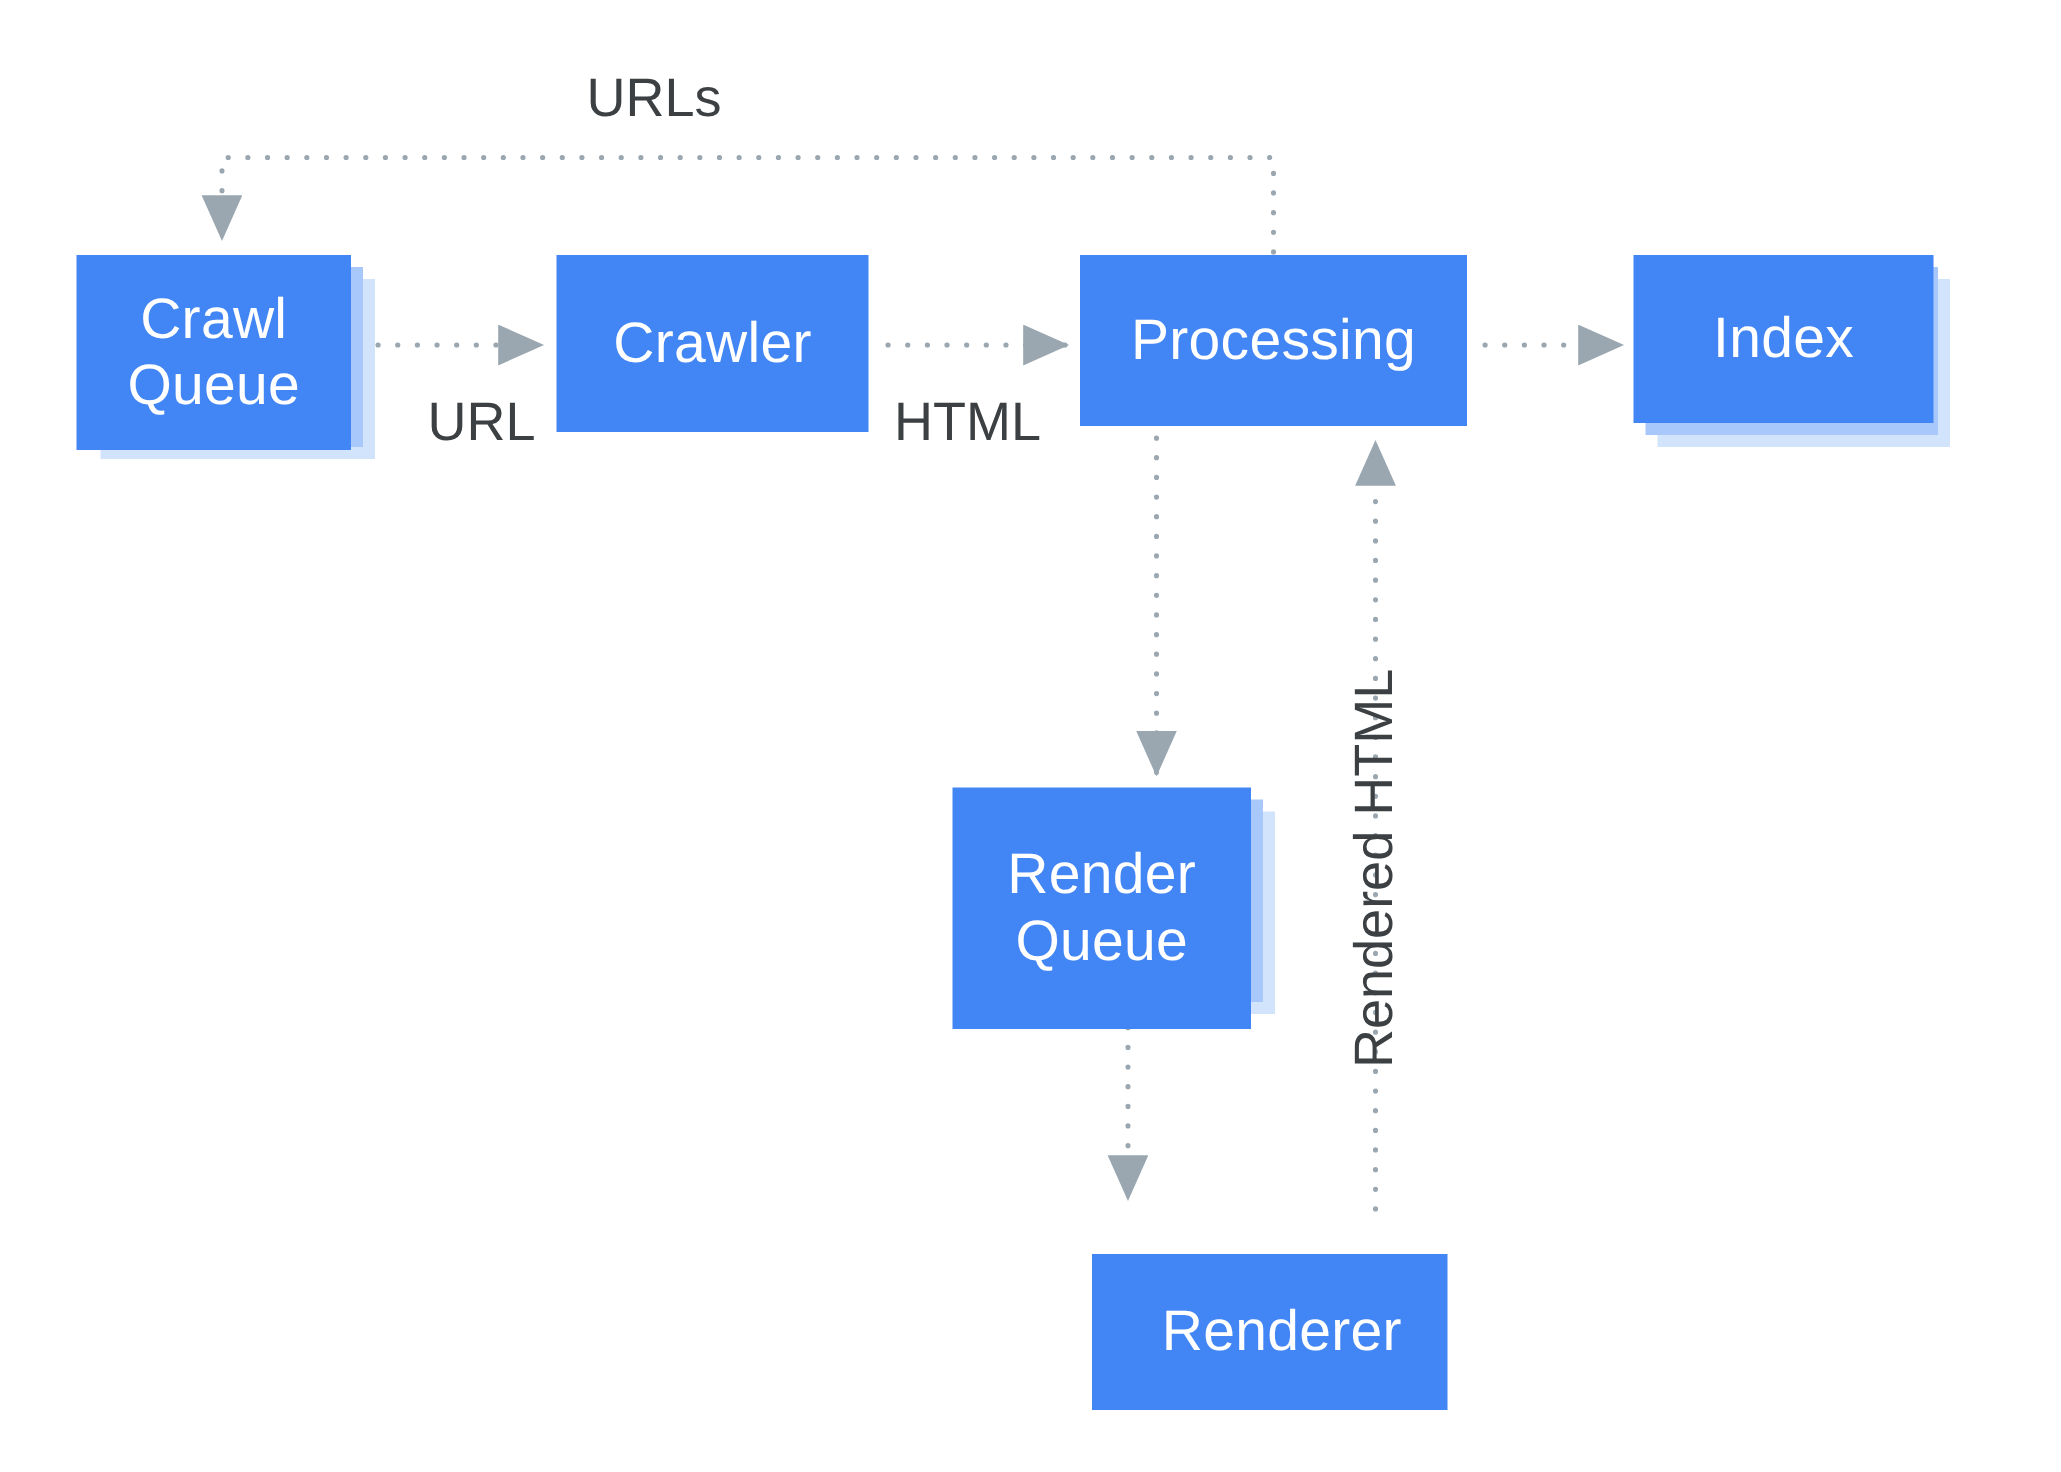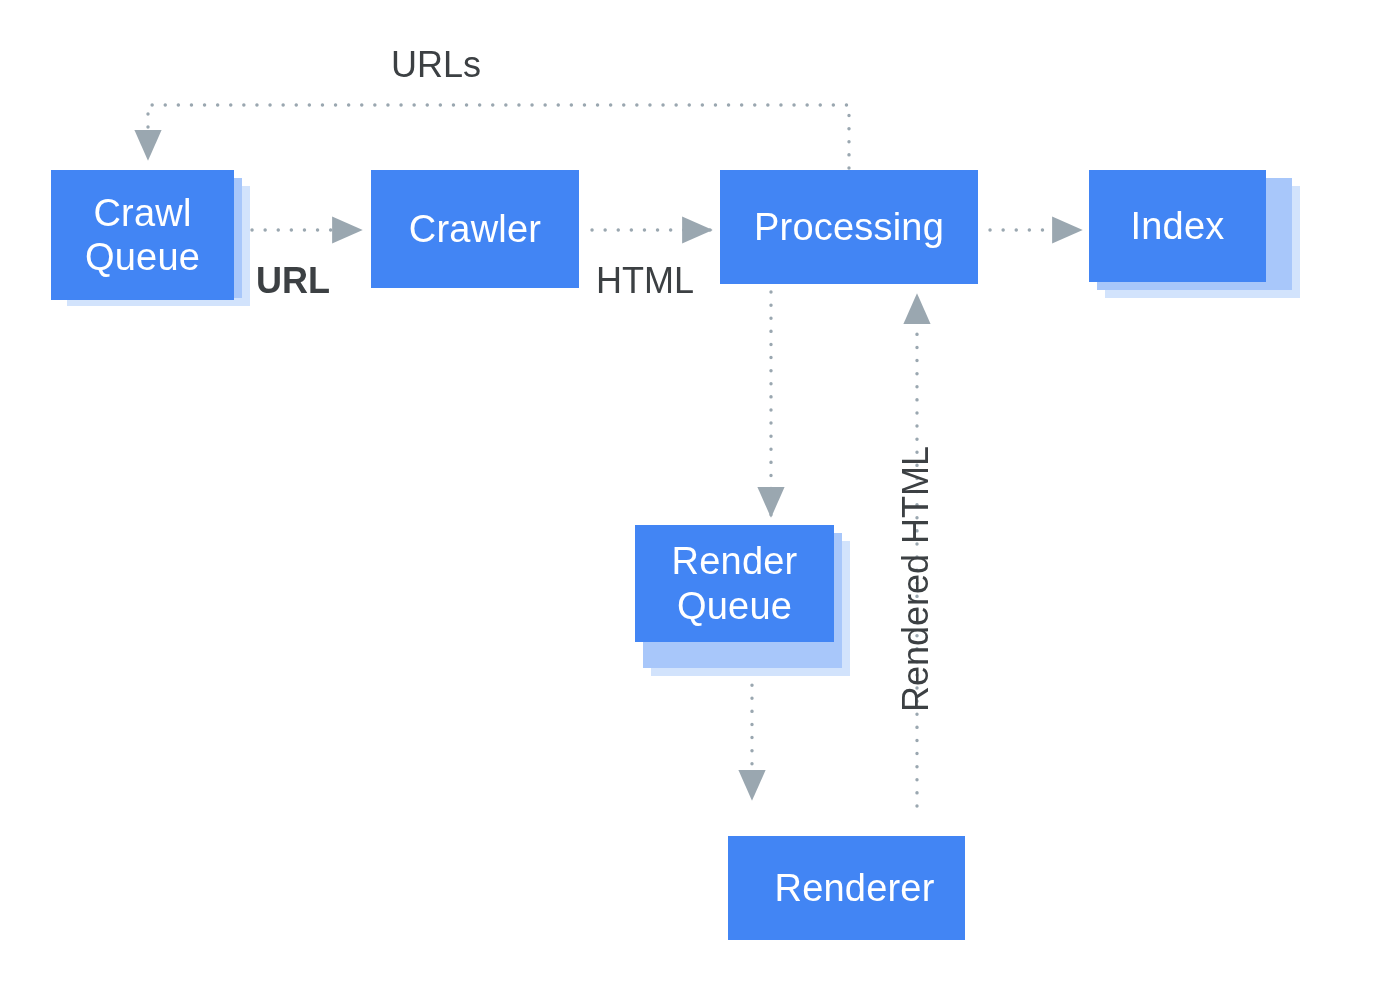--- a/index.html
+++ b/index.html
@@ -108,36 +108,36 @@
   <div class="node" style="left:371px; top:170px; width:208px; height:118px;">
     <span class="node-label">Crawler</span>
   </div>
 
   <div class="node" style="left:720px; top:170px; width:258px; height:114px;">
     <span class="node-label">Processing</span>
   </div>
 
   <div class="stack-layer back" style="left:1105px; top:186px; width:195px; height:112px;"></div>
   <div class="stack-layer mid" style="left:1097px; top:178px; width:195px; height:112px;"></div>
-  <div class="node" style="left:1089px; top:170px; width:177px; height:112px;">
+  <div class="node" style="left:1089px; top:170px; width:200px; height:112px;">
     <span class="node-label">Index</span>
   </div>
 
   <div class="stack-layer back" style="left:651px; top:541px; width:199px; height:135px;"></div>
   <div class="stack-layer mid" style="left:643px; top:533px; width:199px; height:135px;"></div>
-  <div class="node" style="left:635px; top:525px; width:199px; height:117px;">
+  <div class="node" style="left:635px; top:525px; width:199px; height:161px;">
     <span class="node-label">Render
 Queue</span>
   </div>
 
   <div class="node" style="left:728px; top:836px; width:237px; height:104px;padding-left:16px;">
     <span class="node-label">Renderer</span>
   </div>
 
   <div class="edge-label" style="left:391px; top:33px;margin-top:12px;">URLs</div>
 
-  <div class="edge-label" style="left:256px; top:261px;font-weight:bold;">URL</div>
+  <div class="edge-label" style="left:285px; top:261px;">URL</div>
 
   <div class="edge-label" style="left:596px; top:261px;">HTML</div>
 
   <div class="edge-label vertical" style="left:896px; top:712px;">Rendered HTML</div>
 
 </div>
 
 </body></html>

